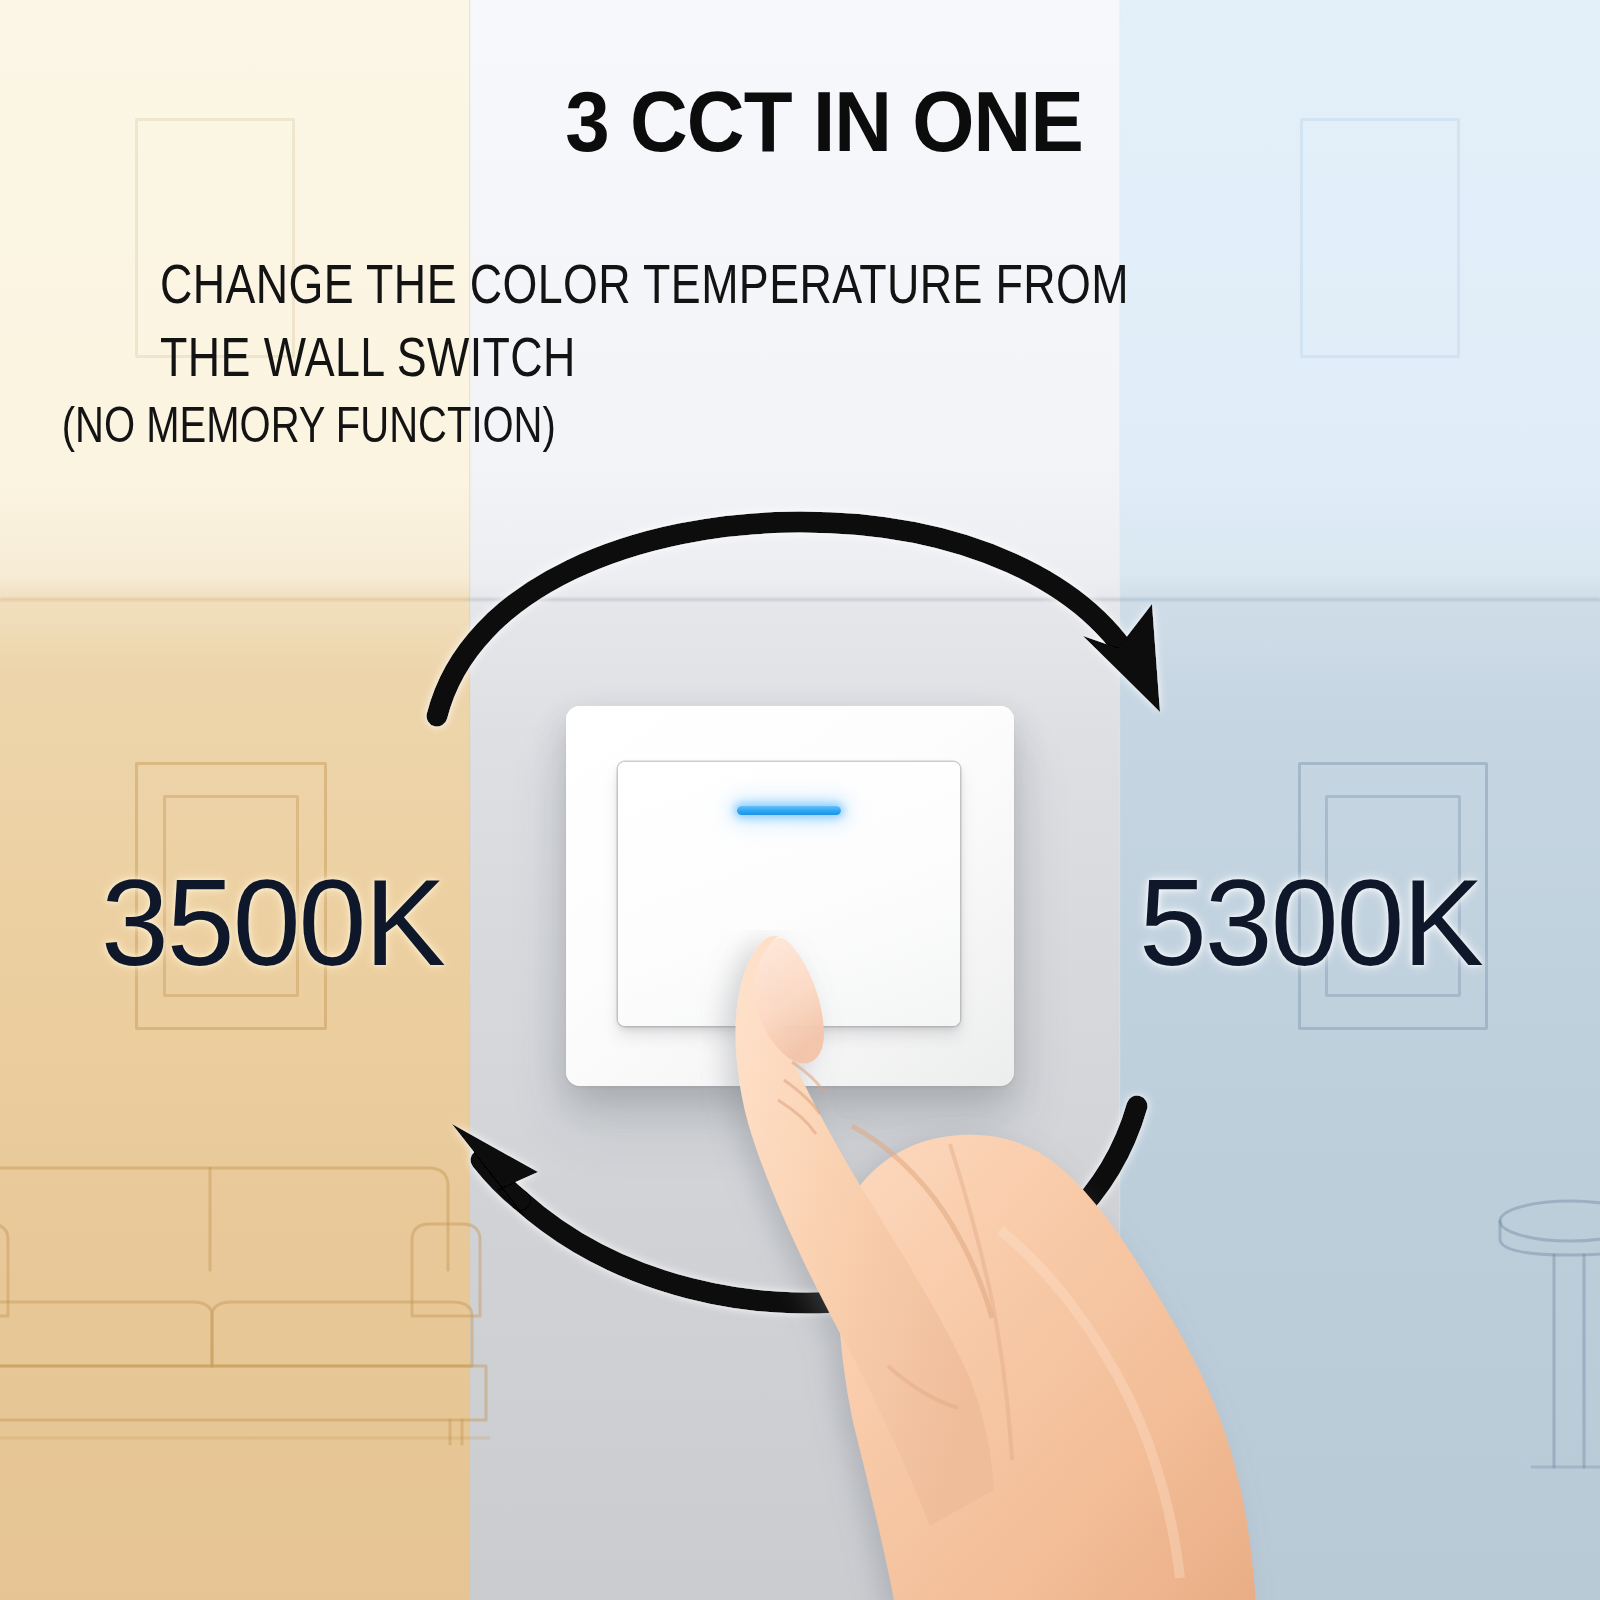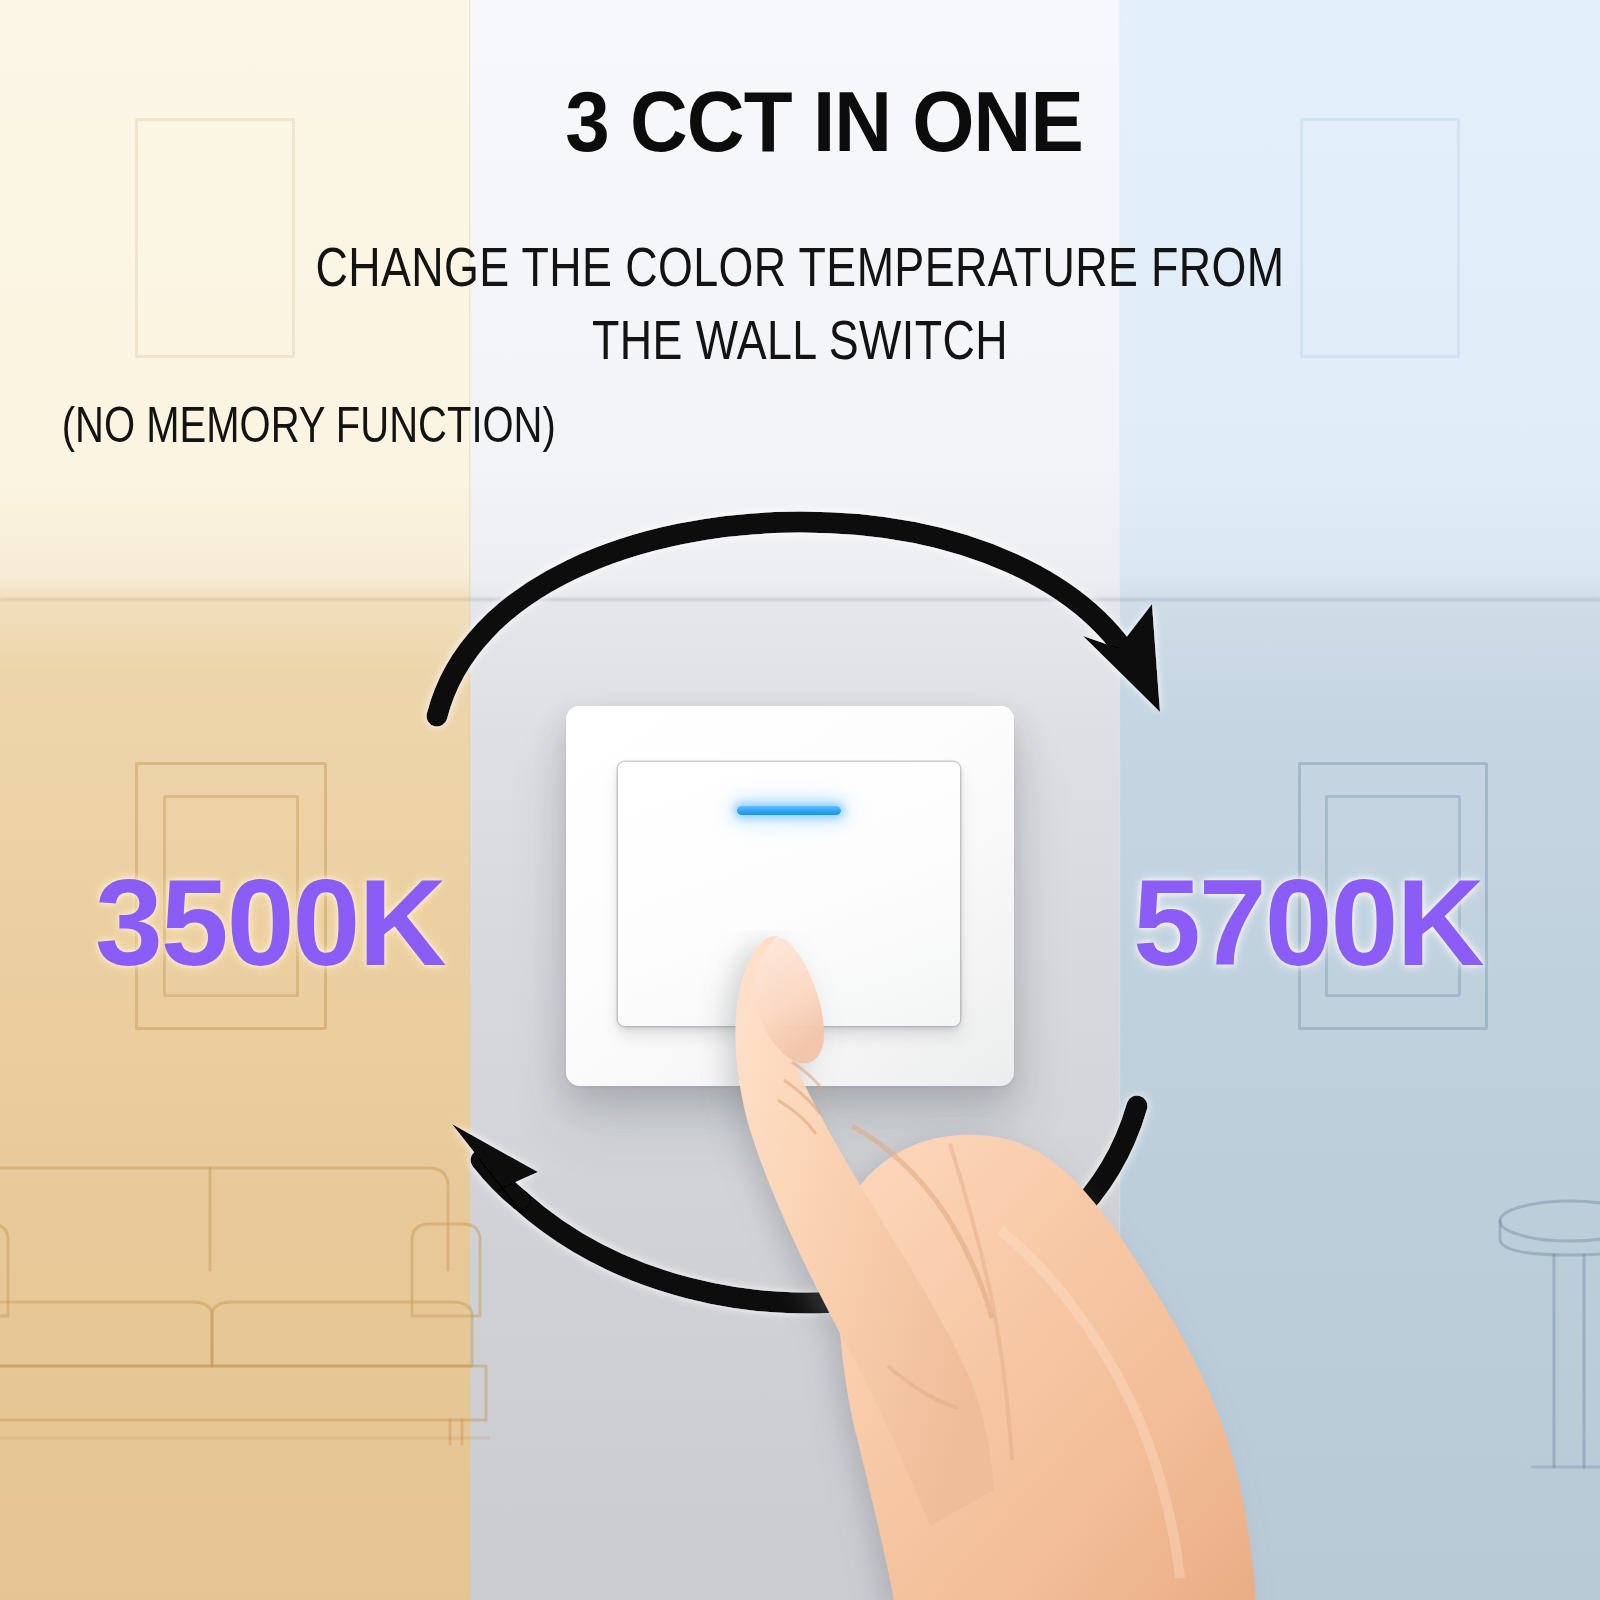--- a/index.html
+++ b/index.html
@@ -81,21 +81,21 @@
   .headline-wrap { position:absolute; left:0; right:0; top:78px; text-align:center;padding-left:48px; }
   .headline {
     font-family:"Liberation Sans", sans-serif;
     font-weight:700;
     font-size:86px;
     letter-spacing:-1px;
     color:#0c0c0c;
     line-height:1.0;
     transform:scaleX(.93);
   }
-  .subhead-wrap { position:absolute; left:0; right:0; top:231px; text-align:center; }
+  .subhead-wrap { position:absolute; left:0; right:0; top:248px; }
   .subhead {
     font-family:"Liberation Sans", sans-serif;
     font-weight:400;
     font-size:56px;
     line-height:1.30;
     color:#131313;
     letter-spacing:.5px;
     transform:scaleX(.80);
   }
   .subhead .l2 { display:block; }
@@ -103,26 +103,27 @@
   .note {
     font-family:"Liberation Sans", sans-serif;
     font-weight:400; font-size:50px; color:#131313;
     transform:scaleX(.80); display:inline-block;
   }
 
   
   .kelvin {
     position:absolute;
     font-family:"Liberation Sans", sans-serif;
-    font-weight:700;
+    font-weight:400;
     font-size:122px;
-    color:#8b5cf6;
+    color:#0f172a;
     letter-spacing:-2px;
     line-height:1;
     white-space:nowrap;
+    margin-left:6px;
   }
   .kelvin-left  { left:95px;  top:862px; text-shadow:0 0 5px rgba(255,245,220,.95), 0 0 12px rgba(255,240,205,.8); }
   .kelvin-right { left:1133px; top:862px; text-shadow:0 0 5px rgba(255,255,255,.95), 0 0 12px rgba(255,255,255,.85); }
 
   
   .switch-plate {
     position:absolute; left:566px; top:706px; width:448px; height:380px;
     border-radius:14px;
     background:
       linear-gradient(145deg, #ffffff 0%, #fdfdfd 42%, #f6f6f7 72%, #eceded 100%);
@@ -326,15 +327,15 @@
       <span class="l2">CHANGE THE COLOR TEMPERATURE FROM</span>
       <span class="l2">THE WALL SWITCH</span>
     </div>
   </div>
 
   <div class="note-wrap">
     <span class="note">(NO MEMORY FUNCTION)</span>
   </div>
 
   <div class="kelvin kelvin-left">3500K</div>
-  <div class="kelvin kelvin-right">5700K</div>
+  <div class="kelvin kelvin-right">5300K</div>
 
 </div>
 
 </body></html>

